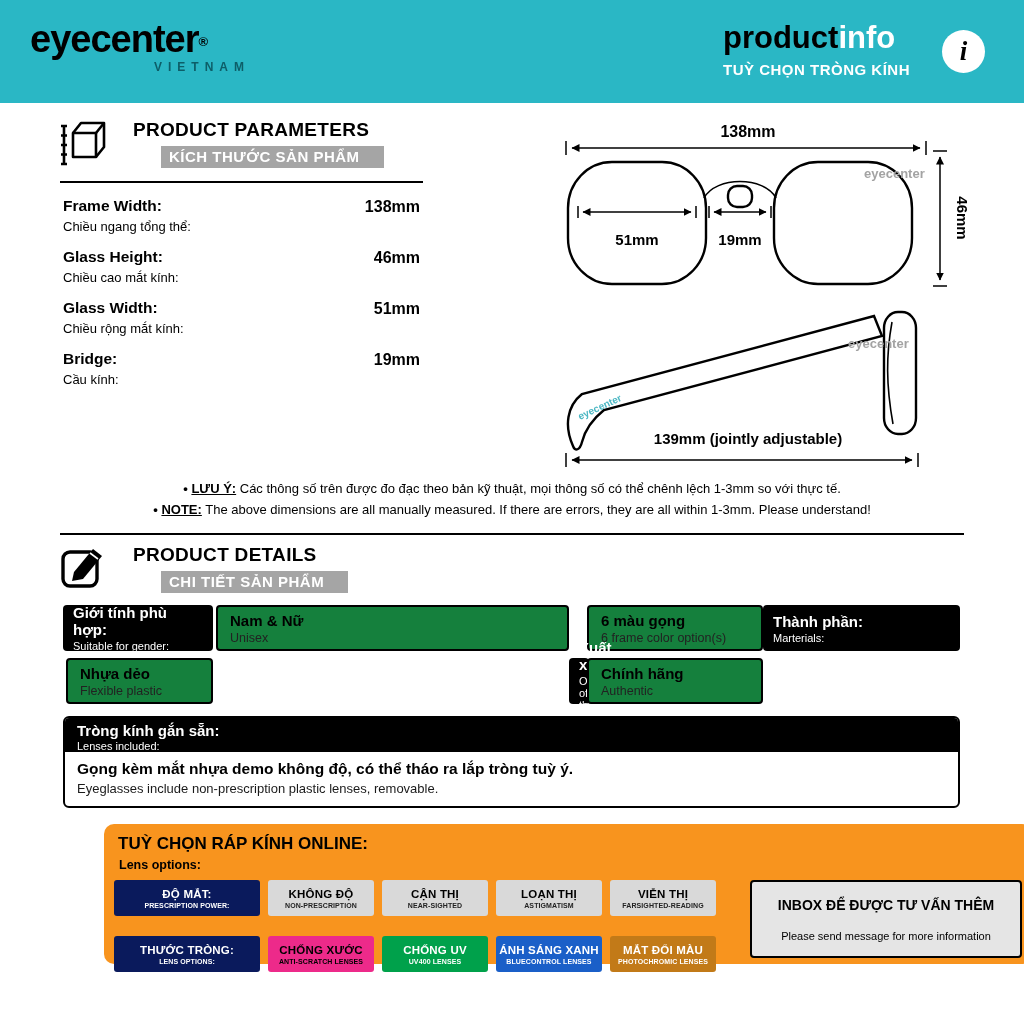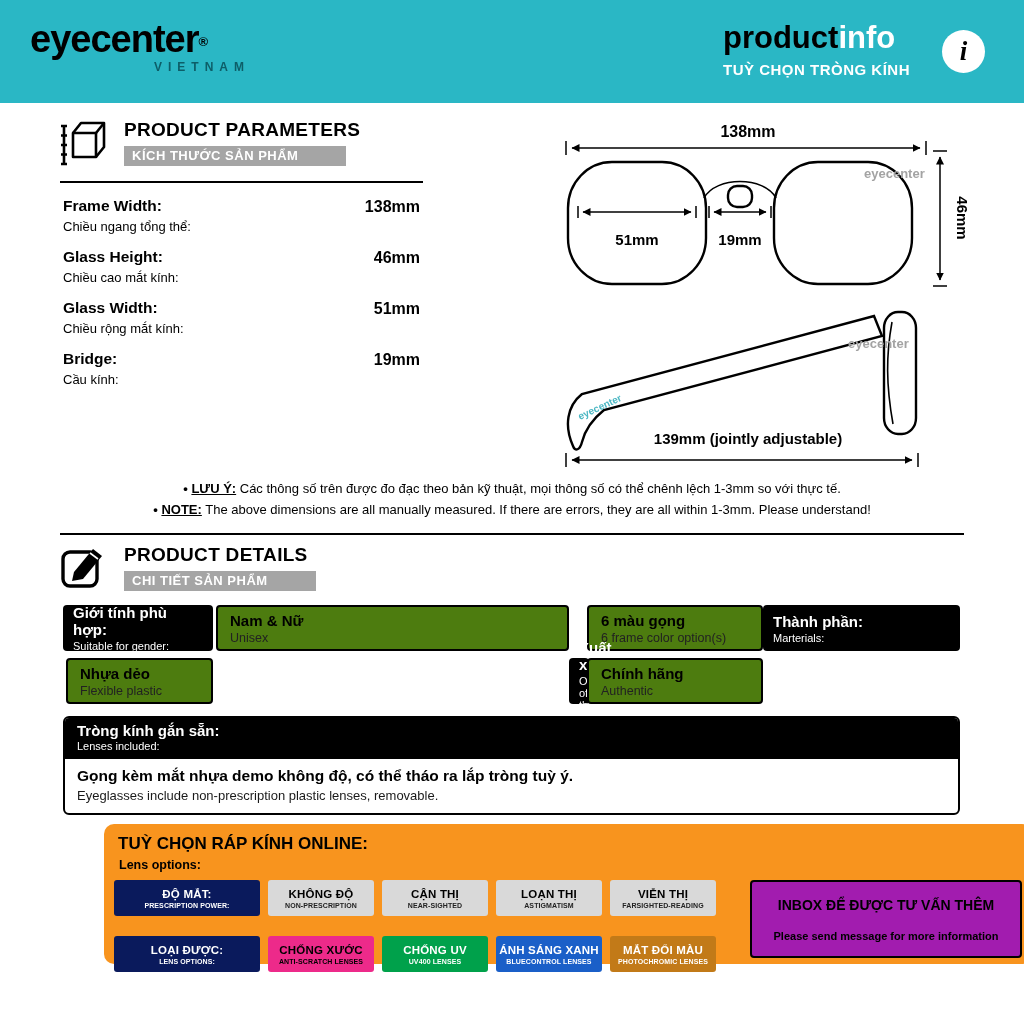--- a/index.html
+++ b/index.html
@@ -14,26 +14,26 @@
   .logo-sub{margin:3px 0 0 124px;font-size:12px;font-weight:700;letter-spacing:6px;color:#0d5e68;}
   .header-right{position:absolute;right:114px;top:22px;text-align:left;line-height:1;}
   .pi-title{font-size:31px;font-weight:800;}
   .pi-black{color:#000;} .pi-white{color:#fff;}
   .pi-sub{margin-top:9px;font-size:15px;font-weight:800;color:#fff;letter-spacing:.5px;}
   .info-circle{position:absolute;right:39px;top:30px;width:43px;height:43px;border-radius:50%;
         background:#fff;display:flex;align-items:center;justify-content:center;
         font-family:"Liberation Serif",serif;font-style:italic;font-weight:700;font-size:27px;color:#000;}
 
   
-  .sec-head{position:absolute;left:60px;display:flex;gap:18px;align-items:flex-start;}
+  .sec-head{position:absolute;left:60px;display:flex;gap:27px;align-items:flex-start;}
   .sec-head.s1{top:117px;} .sec-head.s2{top:542px;}
   .sec-icon{width:46px;height:50px;flex:0 0 auto;}
   .sec-title{font-size:19px;font-weight:800;letter-spacing:.3px;margin-top:2px;}
-  .sec-subtitle{display:inline-block;background:#a5a5a5;color:#fff;font-weight:700;font-size:13px;
-        letter-spacing:.5px;padding:2px 48px 3px 8px;margin-top:5px;}
+  .sec-subtitle{display:inline-block;background:#a5a5a5;color:#fff;font-weight:700;font-size:15px;
+        letter-spacing:.5px;padding:2px 24px 3px 8px;margin-top:5px;margin-left:28px;}
   .hr1{position:absolute;left:60px;top:181px;width:363px;height:2px;background:#000;}
   .hr2{position:absolute;left:60px;top:533px;width:904px;height:2px;background:#000;}
 
   
   .params{position:absolute;left:63px;top:197px;width:357px;}
   .prow{position:relative;margin-bottom:12px;min-height:38px;}
   .p-label{width:292px;}
   .p-en{font-size:15.5px;font-weight:800;}
   .p-vi{font-size:13px;margin-top:4px;line-height:1.3;}
   .p-val{position:absolute;right:0;top:1px;font-size:16px;font-weight:800;}
@@ -55,28 +55,28 @@
   .note-head{font-weight:800;text-decoration:underline;}
 
   
   .details{position:absolute;left:63px;top:605px;width:897px;display:grid;
         grid-template-columns:150px 356px 15px 179px 197px;grid-auto-rows:46px;row-gap:7px;}
   .dlabel{background:#000;color:#fff;border-radius:4px;display:flex;flex-direction:column;
         justify-content:center;padding:8px 10px;box-sizing:border-box;}
   .dlabel .vi{font-size:15px;font-weight:800;}
   .dlabel .en{font-size:11px;margin-top:2px;}
   .dvalue{border:2px solid #000;border-radius:4px;margin-left:3px;display:flex;flex-direction:column;
-        justify-content:center;padding:0 12px;box-sizing:border-box;background:#4d7c0f;}
+        justify-content:center;padding:0 12px;box-sizing:border-box;background:#15803d;}
   .dvalue .vi{font-size:15px;font-weight:800;}
   .dvalue .en{font-size:12.5px;margin-top:2px;color:#222;}
 
   
   .lensbox{position:absolute;left:63px;top:716px;width:897px;border:2px solid #000;border-radius:6px;
         overflow:hidden;background:#fff;box-sizing:border-box;}
-  .lensbox-head{background:#000;color:#fff;padding:4px 12px 7px;}
+  .lensbox-head{background:#000;color:#fff;padding:4px 12px 0;}
   .lensbox-head .vi{font-size:15px;font-weight:800;}
   .lensbox-head .en{font-size:11px;margin-top:1px;}
   .lensbox-body{padding:8px 12px 10px;}
   .lensbox-body .vi{font-size:15.5px;font-weight:800;}
   .lensbox-body .en{font-size:13px;margin-top:3px;color:#1a1a1a;}
 
   
   .orange{position:absolute;left:60px;top:824px;width:928px;height:140px;background:#f8941e;
         border-radius:10px;box-sizing:border-box;margin-left:44px;}
   .orange-title{position:absolute;left:14px;top:10px;font-size:17px;font-weight:800;}
@@ -87,25 +87,25 @@
         justify-content:center;text-align:center;box-sizing:border-box;padding:0 3px;}
   .chip-vi{font-size:11.5px;font-weight:800;letter-spacing:.2px;}
   .chip-en{font-size:7px;font-weight:700;margin-top:2px;letter-spacing:.1px;}
   .chip.head{width:146px;background:#0a1a5c;color:#fff;}
   .chip.gray{width:106px;background:#d9d9d9;color:#000;}
   .chip.gray .chip-en{color:#222;}
   .chip.pink{width:106px;background:#ed2a8a;color:#000000;text-align:center;}
   .chip.green{width:106px;background:#00a14b;color:#fff;}
   .chip.blue{width:106px;background:#1a5fc8;color:#fff;}
   .chip.amber{width:106px;background:#c27a18;color:#fff;}
-  .inbox{position:absolute;right:10px;top:56px;width:272px;height:78px;background:#a21caf;
+  .inbox{position:absolute;right:10px;top:56px;width:272px;height:78px;background:#e5e5e5;
         border:2px solid #000;border-radius:4px;box-sizing:border-box;display:flex;flex-direction:column;
         align-items:center;justify-content:center;gap:17px;text-align:center;padding:0 10px;}
   .inbox-l1{font-size:14px;font-weight:800;}
-  .inbox-l2{font-size:11px;font-weight:700;}
+  .inbox-l2{font-size:11px;font-weight:400;}
 </style>
 </head>
 <body>
 
 <div class="page">
 
   <div class="topbar">
     <div class="logo">
       <div>
         <span class="logo-main">eyecenter</span><span class="logo-reg">®</span>
@@ -309,21 +309,21 @@
           <div class="chip-vi">LOẠN THỊ</div>
           <div class="chip-en">ASTIGMATISM</div>
         </div>
         <div class="chip gray">
           <div class="chip-vi">VIỄN THỊ</div>
           <div class="chip-en">FARSIGHTED-READING</div>
         </div>
       </div>
       <div class="chiprow">
         <div class="chip head">
-          <div class="chip-vi">LOẠI ĐƯỢC:</div>
+          <div class="chip-vi">THƯỚC TRÒNG:</div>
           <div class="chip-en">LENS OPTIONS:</div>
         </div>
         <div class="chip pink">
           <div class="chip-vi">CHỐNG XƯỚC</div>
           <div class="chip-en">ANTI-SCRATCH LENSES</div>
         </div>
         <div class="chip green">
           <div class="chip-vi">CHỐNG UV</div>
           <div class="chip-en">UV400 LENSES</div>
         </div>

